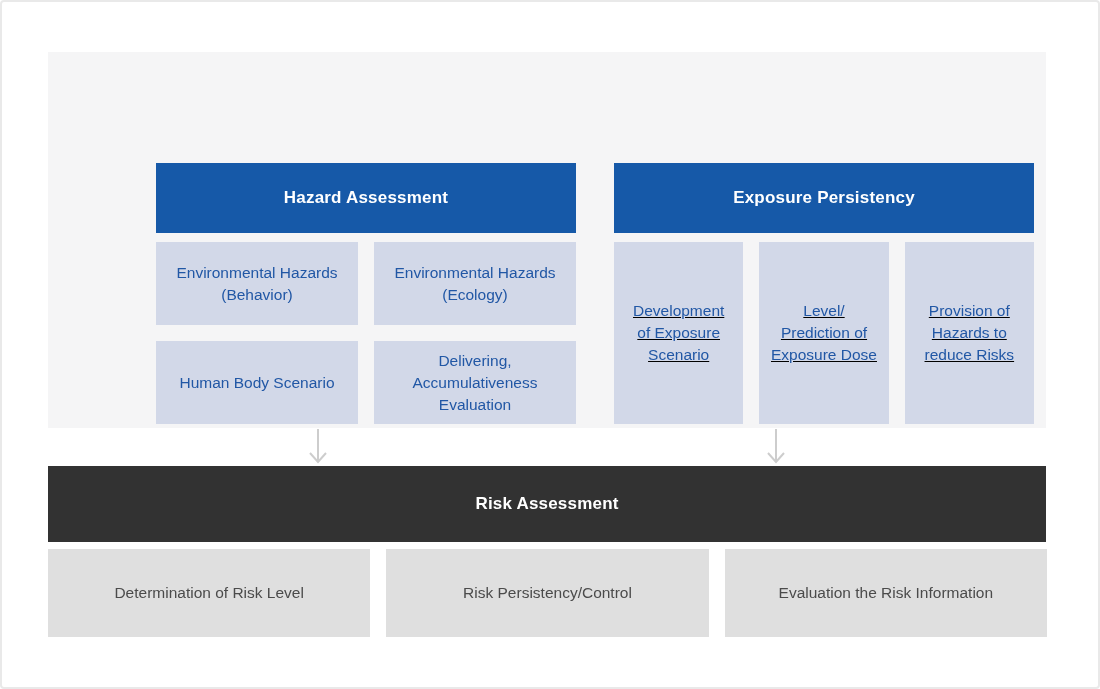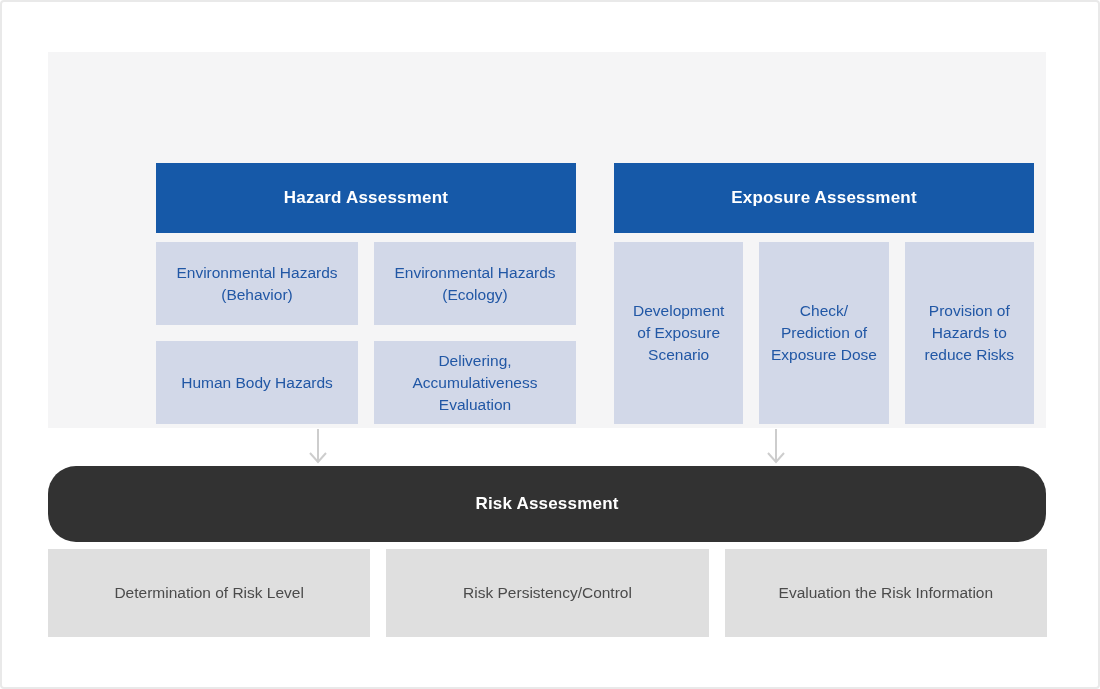--- a/index.html
+++ b/index.html
@@ -57,20 +57,21 @@
   }
   .hazard-grid {
     left: 108px;
     grid-template-columns: 1fr 1fr;
     grid-template-rows: 1fr 1fr;
   }
   .exposure-grid {
     left: 566px;
     grid-template-columns: 1fr 1fr 1fr;
     grid-template-rows: 1fr;
+    text-decoration: underline;
   }
   .blue-cell {
     background: #d2d8e8;
     color: #2157a5;
     font-size: 15.5px;
     line-height: 22px;
     display: flex;
     align-items: center;
     justify-content: center;
     text-align: center;
@@ -91,21 +92,20 @@
     width: 998px;
     height: 76px;
     background: #323232;
     color: #ffffff;
     font-size: 17px;
     font-weight: bold;
     display: flex;
     align-items: center;
     justify-content: center;
     letter-spacing: 0.2px;
-    border-radius: 28px;
   }
   .bottom-row {
     position: absolute;
     left: 48px;
     top: 549px;
     width: 999px;
     height: 88px;
     display: grid;
     grid-template-columns: 1fr 1fr 1fr;
     gap: 16px;
@@ -129,33 +129,33 @@
 
   <div class="panel">
 
     <div class="block-header hazard-header">Hazard Assessment</div>
 
     <div class="cell-grid hazard-grid">
       <div class="blue-cell">Environmental Hazards
 (Behavior)</div>
       <div class="blue-cell">Environmental Hazards
 (Ecology)</div>
-      <div class="blue-cell">Human Body Hazards</div>
+      <div class="blue-cell">Human Body Scenario</div>
       <div class="blue-cell">Delivering,
 Accumulativeness
 Evaluation</div>
     </div>
 
-    <div class="block-header exposure-header">Exposure Assessment</div>
+    <div class="block-header exposure-header">Exposure Persistency</div>
 
     <div class="cell-grid exposure-grid">
       <div class="blue-cell">Development
 of Exposure
 Scenario</div>
-      <div class="blue-cell">Check/
+      <div class="blue-cell">Level/
 Prediction of
 Exposure Dose</div>
       <div class="blue-cell">Provision of
 Hazards to
 reduce Risks</div>
     </div>
 
   </div>
 
   <svg class="arrow arrow-left" width="22" height="36" viewBox="0 0 22 36">

